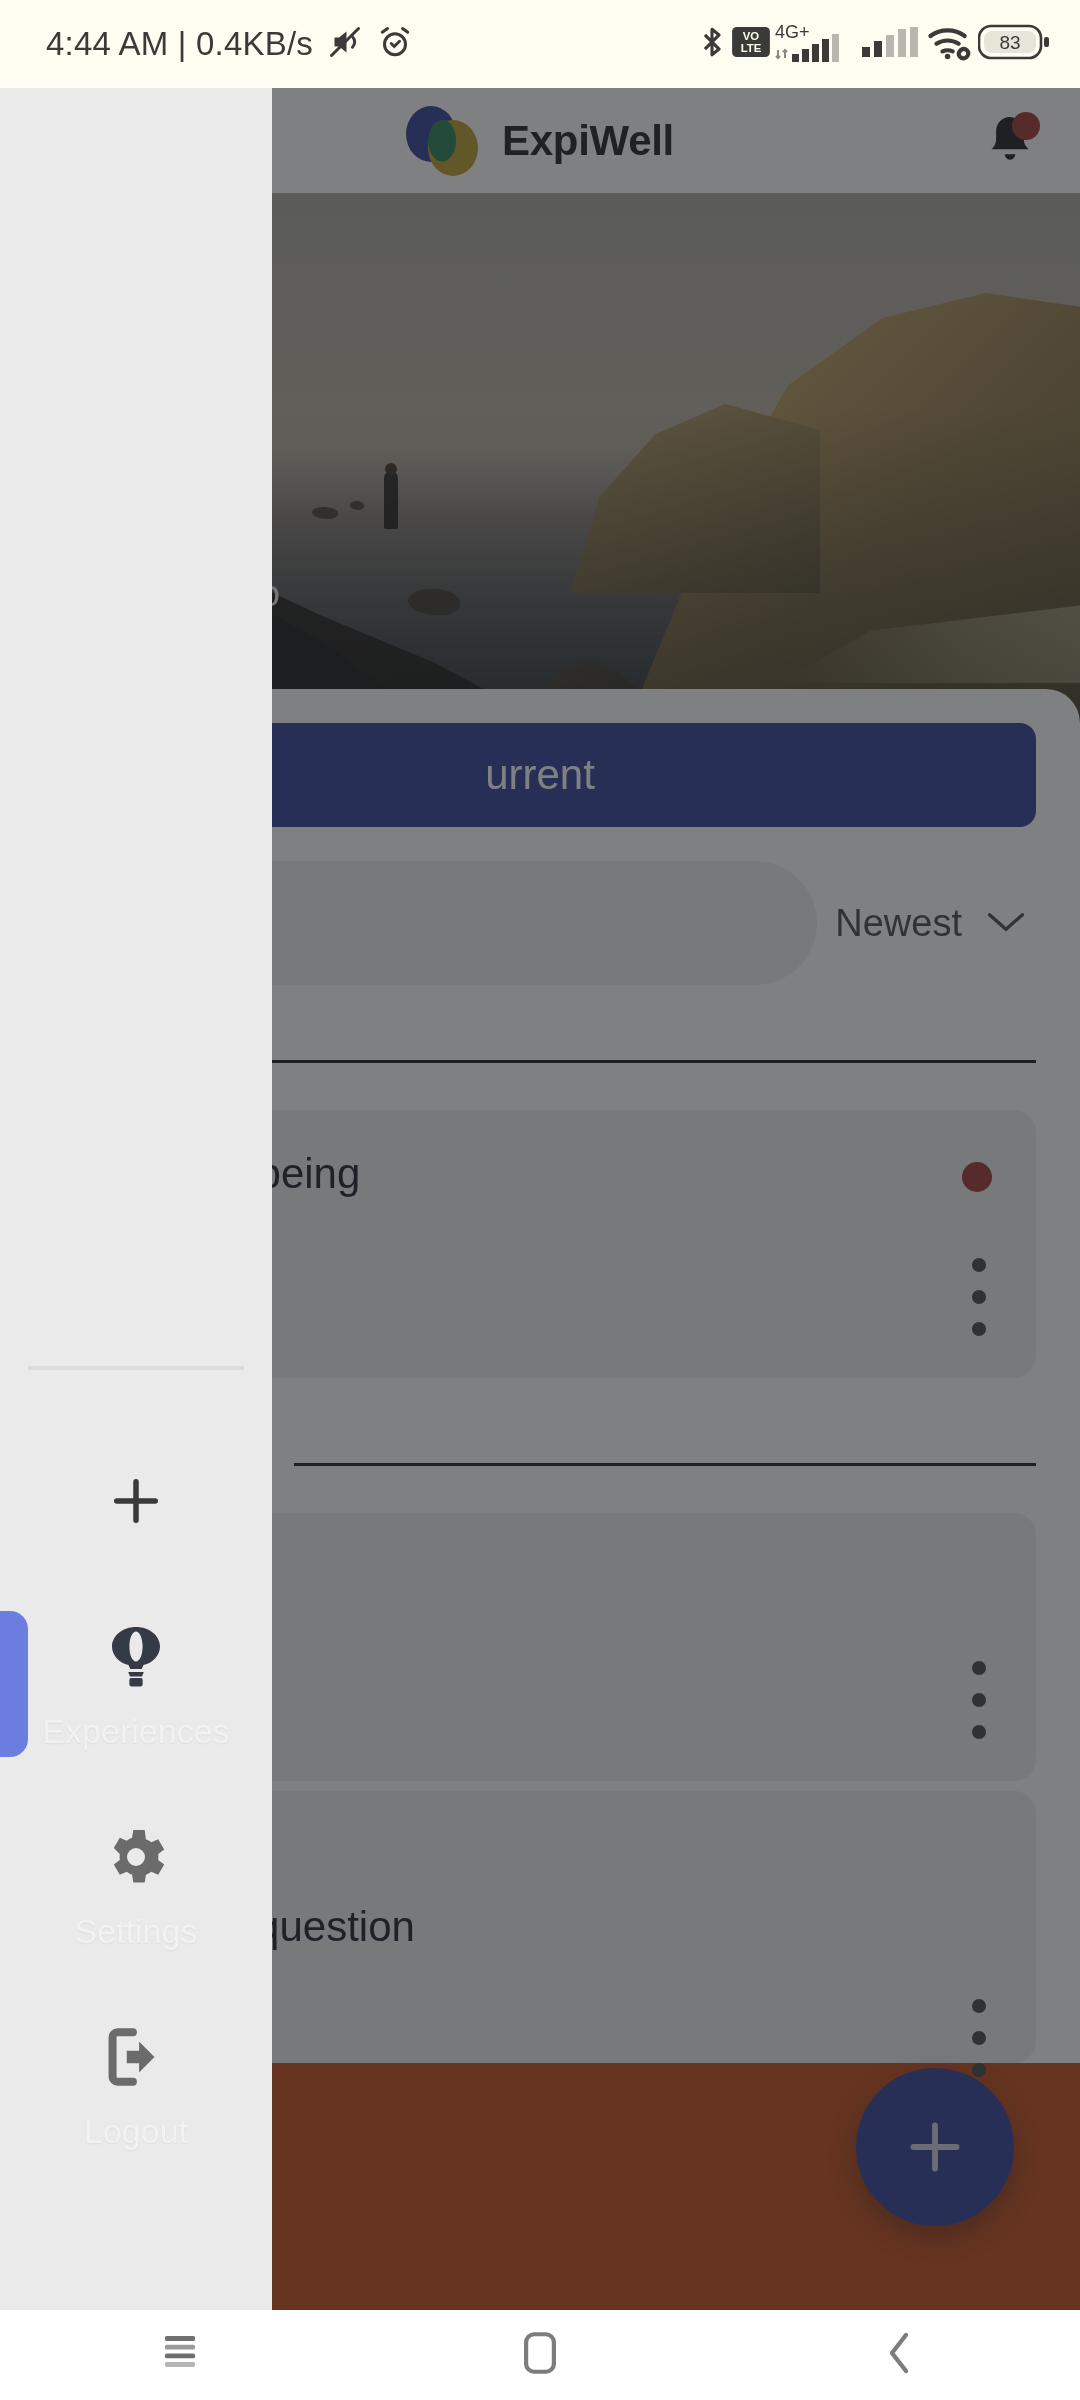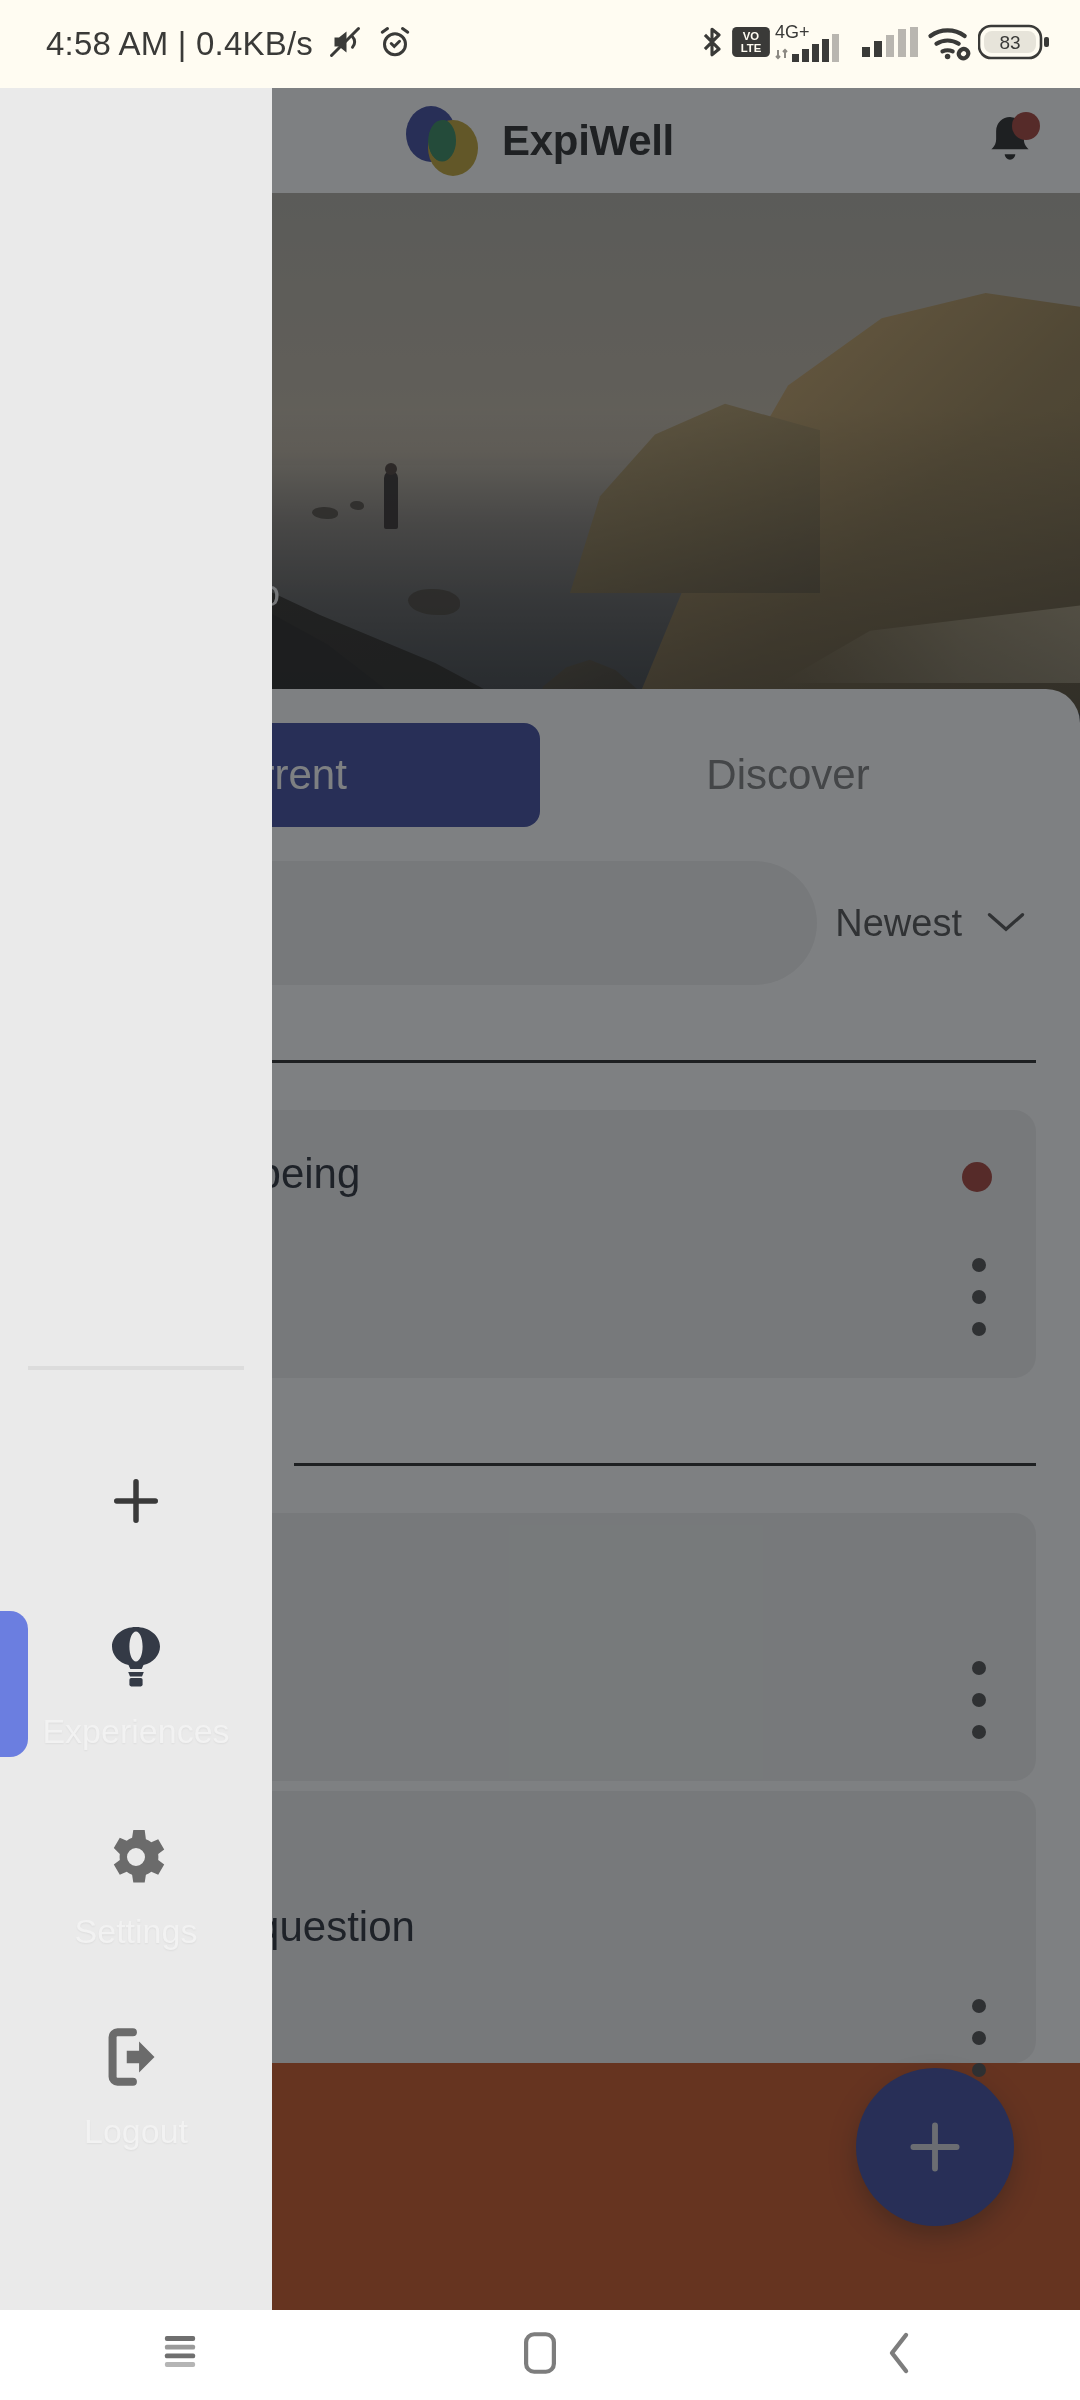--- a/index.html
+++ b/index.html
@@ -220,21 +220,21 @@
     background:#ffffff; display:flex; align-items:center; justify-content:space-around;
     z-index:70;
   }
   .nav-btn{ width:180px; height:90px; display:flex; align-items:center; justify-content:center;}
 </style>
 </head>
 <body>
 
 <div id="status-bar">
   <div id="status-left">
-    <span id="status-text">4:58 AM | 0.4KB/s</span>
+    <span id="status-text">4:44 AM | 0.4KB/s</span>
     <span class="sb-ico">
       <svg width="36" height="36" viewBox="0 0 24 24" fill="none" stroke="#3a3a38" stroke-width="2" stroke-linecap="round">
         <path d="M5 9v6h3l5 4V5L8 9H5z" fill="#3a3a38" stroke="none"></path>
         <line x1="3" y1="21" x2="21" y2="3"></line>
         <path d="M17 8.5a5 5 0 0 1 0 7"></path>
       </svg>
     </span>
     <span class="sb-ico">
       <svg width="36" height="36" viewBox="0 0 24 24" fill="none" stroke="#3a3a38" stroke-width="2" stroke-linecap="round">
         <circle cx="12" cy="13.5" r="7"></circle>
@@ -334,21 +334,20 @@
     <div id="hero-shade"></div>
     <div id="hero-text">
       <div>experiences to</div>
       <div>oday.</div>
     </div>
   </div>
 
   <div id="sheet">
     <div id="tabs">
       <div class="tab active">urrent</div>
-      <div class="tab">Discover</div>
     </div>
 
     <div id="search-row">
       <div id="search-input">for...</div>
       <div id="sort-select">
         <span>Newest</span>
         <span>
           <svg width="44" height="28" viewBox="0 0 24 14" fill="none" stroke="#3e3e3e" stroke-width="1.8" stroke-linecap="round">
             <path d="M3 3l9 8 9-8"></path>
           </svg>

